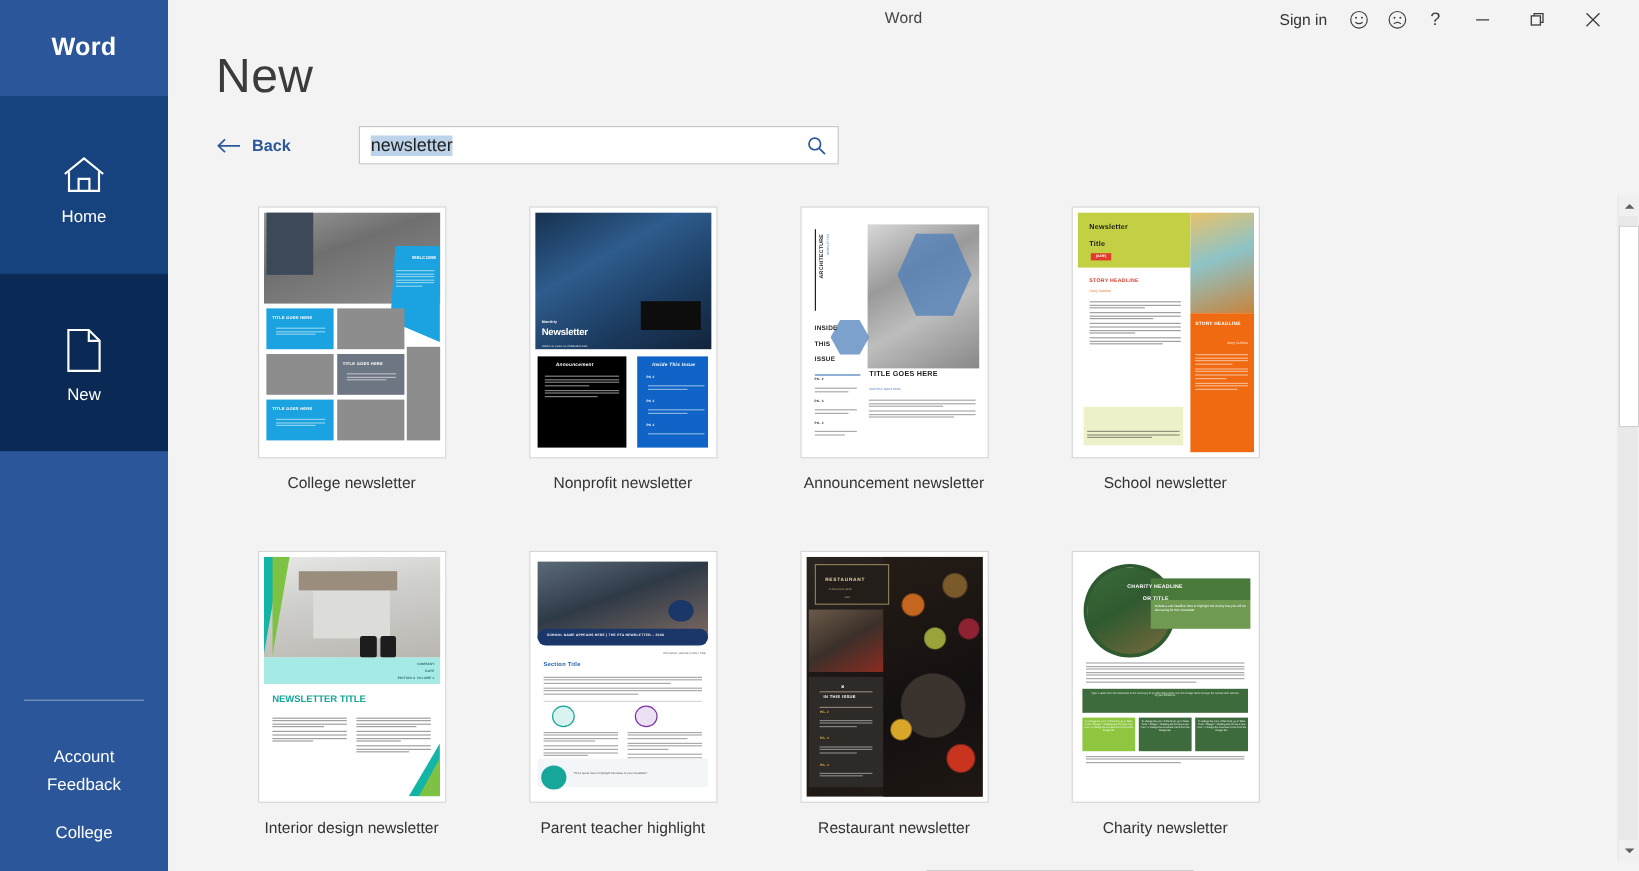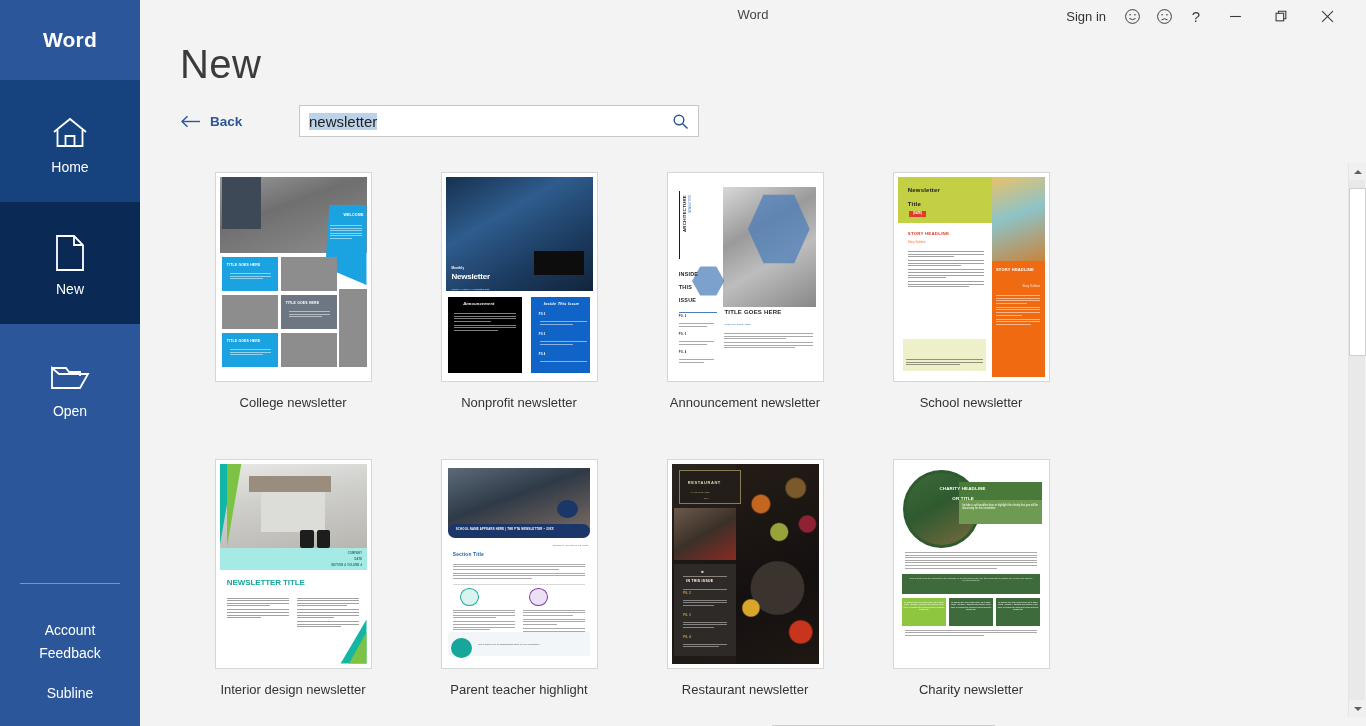--- a/index.html
+++ b/index.html
@@ -41,21 +41,21 @@
   .sidebar {
     position: absolute; left: 0; top: 0; width: 140px; height: 726px;
     background: #2b579a; color: #fff;
   }
   .side-brand {
     height: 80px; background: #2b579a;
     display: flex; align-items: center; justify-content: center;
     font-size: 21px; font-weight: bold; letter-spacing: .2px;
   }
   .side-item {
-    height: 122px; display: flex; flex-direction: column;
+    height: 148px; display: flex; flex-direction: column;
     align-items: center; justify-content: center; gap: 9px;
     font-size: 14px; color: #fff;
   }
   .side-item.home { background: #16437e; }
   .side-item.new  { background: #0a2a55; }
   .side-item.open { background: #2b579a; }
   .side-icon { height: 42px; display: flex; align-items: flex-end; }
   .side-icon svg { display: block; }
   .side-divider {
     position: absolute; left: 20px; right: 20px; top: 583px;
@@ -250,34 +250,25 @@
     <div class="side-item new">
       <span class="side-icon">
         <svg width="30" height="38" viewBox="0 0 30 38" fill="none" stroke="#ffffff" stroke-width="1.8">
           <path d="M2 2 L19 2 L28 11 L28 36 L2 36 Z"></path>
           <path d="M19 2 L19 11 L28 11"></path>
         </svg>
       </span>
       <span>New</span>
     </div>
 
-    <div class="side-item open">
-      <span class="side-icon">
-        <svg width="40" height="32" viewBox="0 0 40 32" fill="none" stroke="#ffffff" stroke-width="1.8">
-          <path d="M2 6 L16 6 L19 10 L30 10 L30 14"></path>
-          <path d="M2 6 L2 26 L30 26 L38 12 L9 12 Z"></path>
-        </svg>
-      </span>
-      <span>Open</span>
-    </div>
 
     <div class="side-divider"></div>
     <div class="side-link account">Account</div>
     <div class="side-link feedback">Feedback</div>
-    <div class="side-link options">Subline</div>
+    <div class="side-link options">College</div>
   </div>
 
   <div class="titlebar">
     <div class="titlebar-title">Word</div>
     <div class="tb-right">
       <div class="signin">Sign in</div>
       <div class="tb-icon">
         <svg width="17" height="17" viewBox="0 0 18 18" fill="none" stroke="#3b3b3b" stroke-width="1.05">
           <circle cx="9" cy="9" r="7.3"></circle>
           <circle cx="6.4" cy="7.2" r=".85" fill="#3b3b3b" stroke="none"></circle>

